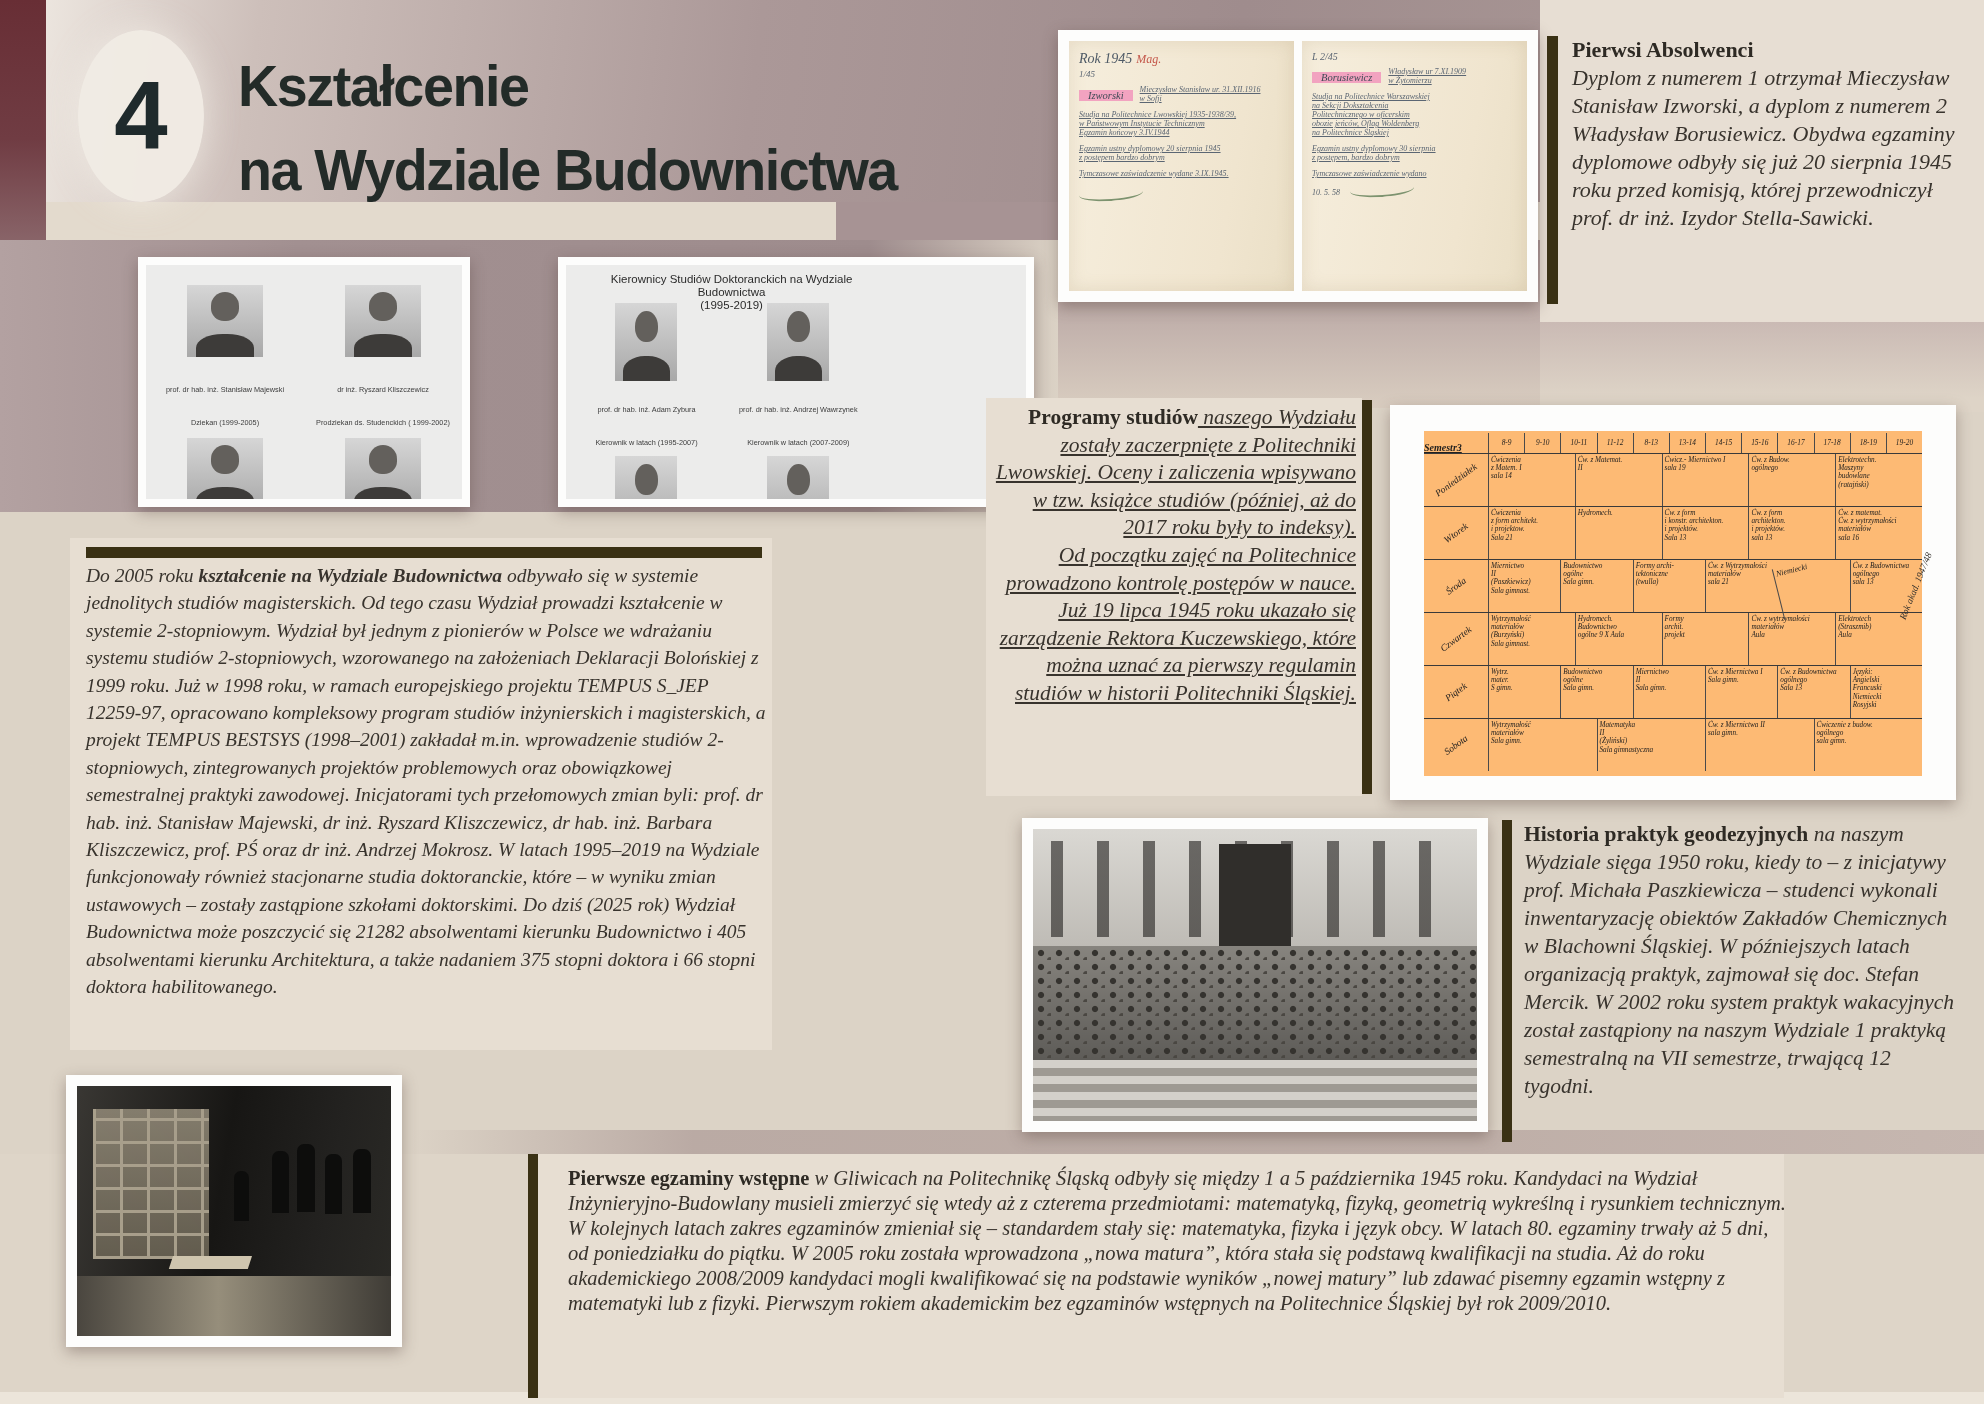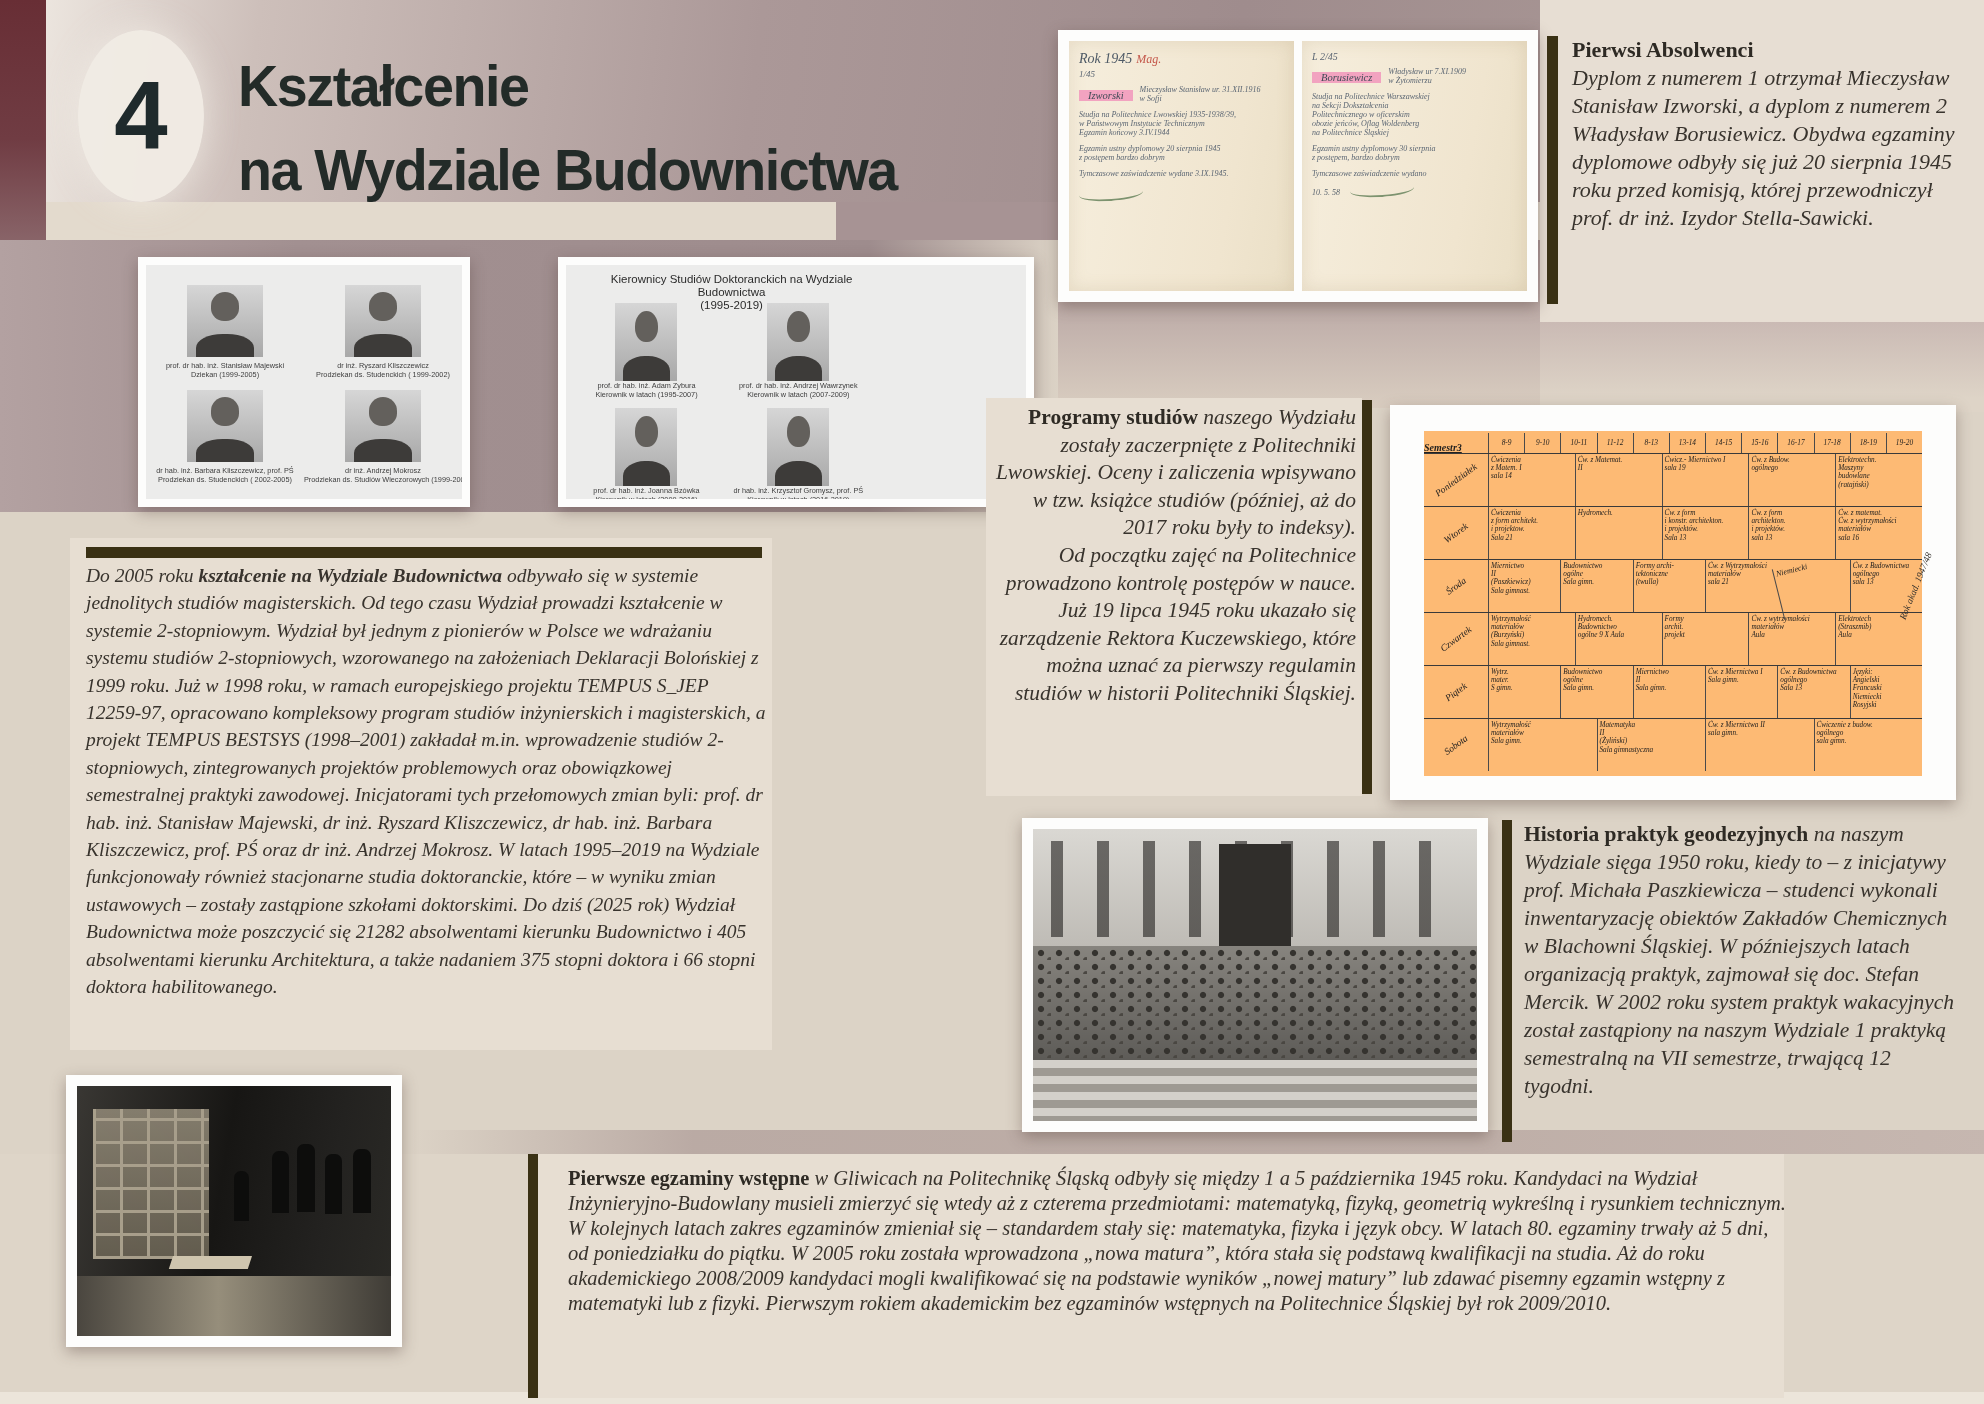--- a/index.html
+++ b/index.html
@@ -35,21 +35,21 @@
     font-size:58px;line-height:84px;color:#232b28;letter-spacing:-1.5px;transform:scaleX(.96);transform-origin:left top;}
 
   
   .bar{background:#3a3114;}
   .soft-panel{background:#e7ded2;}
   .white-panel{background:#fdfdfc;box-shadow:0 5px 14px rgba(80,58,52,.38);}
 
   
   .t-ital{font-style:italic;color:#38332d;}
   .lead{font-style:normal;font-weight:700;color:#2e2a24;}
-  .pre{white-space:pre-line;}
+  .pre{white-space:pre-line;text-decoration:underline;}
   .txt-first{left:1572px;top:36px;width:394px;font-size:22px;line-height:28px;}
   .txt-first .lead{display:block;font-size:22px;}
   .txt-prog{left:990px;top:404px;width:366px;font-size:21.5px;line-height:27.6px;text-align:right;}
   .txt-main{left:86px;top:562px;width:682px;font-size:19.5px;line-height:27.4px;}
   .txt-hist{left:1524px;top:820px;width:440px;font-size:21.5px;line-height:28px;}
   .txt-bottom{left:552px;top:1166px;width:1218px;font-size:20.5px;line-height:25px;margin-left:16px;}
 
   
   .doc-reg{left:1058px;top:30px;width:480px;height:272px;padding:0;}
   .doc-pages{position:absolute;left:11px;top:11px;right:11px;bottom:11px;display:flex;gap:8px;}
@@ -65,21 +65,21 @@
   .squiggle{width:64px;height:13px;border-bottom:2px solid #7d936f;border-radius:50%;transform:rotate(-4deg);margin-top:8px;}
   .sig-date{font-size:8px;margin-top:10px;color:#59636e;}
 
   
   .panel-deans{left:138px;top:257px;width:332px;height:250px;}
   .panel-doct{left:558px;top:257px;width:476px;height:250px;}
   .panel-inner{position:absolute;left:8px;top:8px;right:8px;bottom:8px;background:#ececeb;overflow:hidden;}
   .p-title{font-family:"Liberation Sans",sans-serif;font-size:11.5px;color:#2b2b2b;text-align:center;
     width:64%;margin:8px 0 2px 4%;line-height:13px;}
   .cell-grid{position:absolute;left:0;right:0;display:flex;flex-wrap:wrap;}
-  .cellD{width:50%;display:flex;flex-direction:column;align-items:center;}
+  .cellD{width:50%;display:flex;flex-direction:column;align-items:center;gap:24px;}
   .portrait{background:linear-gradient(180deg,#d6d6d6,#a8a8a8);position:relative;overflow:hidden;}
   .portrait::before{content:"";position:absolute;top:10%;left:31%;width:38%;height:40%;background:#63605c;border-radius:50% 50% 46% 46%;}
   .portrait::after{content:"";position:absolute;bottom:-10%;left:12%;width:76%;height:42%;background:#3d3b39;border-radius:46% 46% 0 0;}
   .cap{font-family:"Liberation Sans",sans-serif;font-size:7.3px;line-height:9.4px;color:#3d3d3d;
     text-align:center;white-space:nowrap;overflow:hidden;max-width:100%;}
   .p1 .portrait{width:76px;height:72px;margin-top:20px;}
   .p1 .cap1{margin-top:4px;}
   .p2 .portrait{width:62px;height:78px;margin-top:4px;}
 
   

